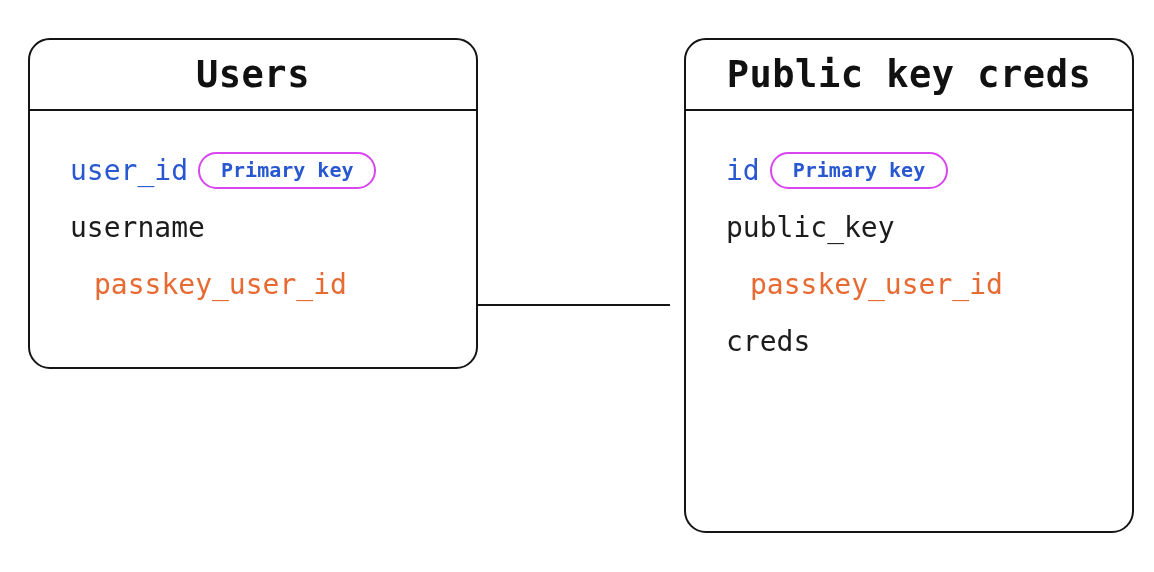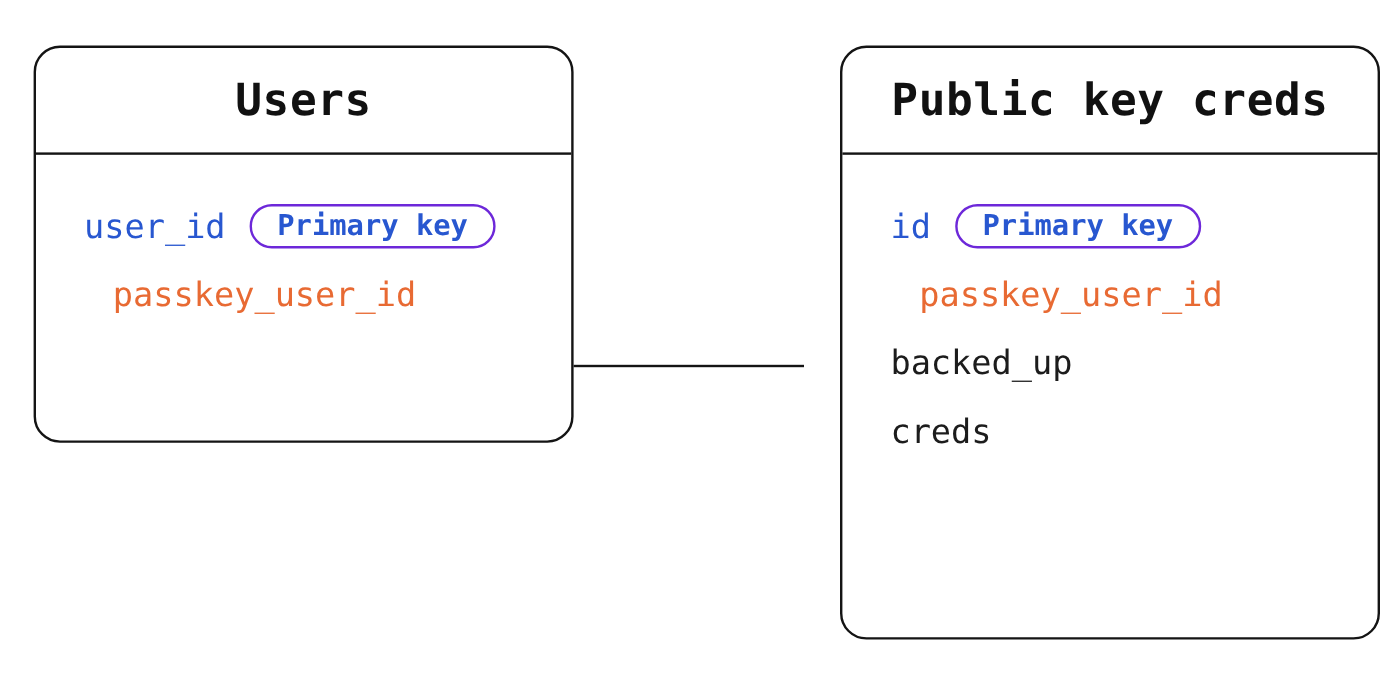--- a/index.html
+++ b/index.html
@@ -13,55 +13,55 @@
     font-family: "DejaVu Sans Mono", "Liberation Mono", monospace;
     color: #161616;
   }
   .entity {
     position: absolute;
     background: #ffffff;
     border: 2px solid #141414;
     border-radius: 22px;
   }
   .entity--users { left: 28px; top: 38px; width: 450px; height: 331px; }
-  .entity--creds { left: 700px; top: 38px; width: 450px; height: 495px; }
+  .entity--creds { left: 684px; top: 38px; width: 450px; height: 495px; }
   .entity__header {
-    height: 89px;
+    height: 71px;
     border-bottom: 2px solid #141414;
     display: flex;
     align-items: center;
     justify-content: center;
     font-size: 37px;
     font-weight: bold;
     letter-spacing: 0.5px;
     color: #111111;
   }
   .entity__body { padding-top: 31px; }
   .field-row {
     height: 57px;
     display: flex;
     align-items: center;
-    gap: 20px;
+    gap: 10px;
     padding-left: 40px;
     font-size: 28px;
     white-space: nowrap;
   }
   .field-name--normal  { color: #1c1c1c; }
   .field-name--primary { color: #2857d0; }
   .field-name--foreign { color: #e86a33; margin-left: 24px; }
   .pk-badge {
     display: inline-flex;
     align-items: center;
     justify-content: center;
     height: 37px;
     padding: 0 21px 2px 21px;
-    border: 2px solid #6d28d9;
+    border: 2px solid #d946ef;
     border-radius: 20px;
     color: #2857d0;
-    font-size: 24px;
+    font-size: 20px;
     font-weight: bold;
   }
   .relationship-line {
     position: absolute;
     left: 478px;
     top: 304px;
     width: 192px;
     height: 2px;
     background: #141414;
   }
@@ -74,37 +74,40 @@
   <div class="relationship-line"></div>
 
   <section class="entity entity--users">
     <header class="entity__header">Users</header>
     <div class="entity__body">
       <div class="field-row">
         <span class="field-name--primary">user_id</span>
         <span class="pk-badge">Primary key</span>
       </div>
       <div class="field-row">
+        <span class="field-name--normal">username</span>
+      </div>
+      <div class="field-row">
         <span class="field-name--foreign">passkey_user_id</span>
       </div>
     </div>
   </section>
 
   <section class="entity entity--creds">
     <header class="entity__header">Public key creds</header>
     <div class="entity__body">
       <div class="field-row">
         <span class="field-name--primary">id</span>
         <span class="pk-badge">Primary key</span>
       </div>
       <div class="field-row">
-        <span class="field-name--foreign">passkey_user_id</span>
+        <span class="field-name--normal">public_key</span>
       </div>
       <div class="field-row">
-        <span class="field-name--normal">backed_up</span>
+        <span class="field-name--foreign">passkey_user_id</span>
       </div>
       <div class="field-row">
         <span class="field-name--normal">creds</span>
       </div>
     </div>
   </section>
 
 </div>
 
 </body></html>

